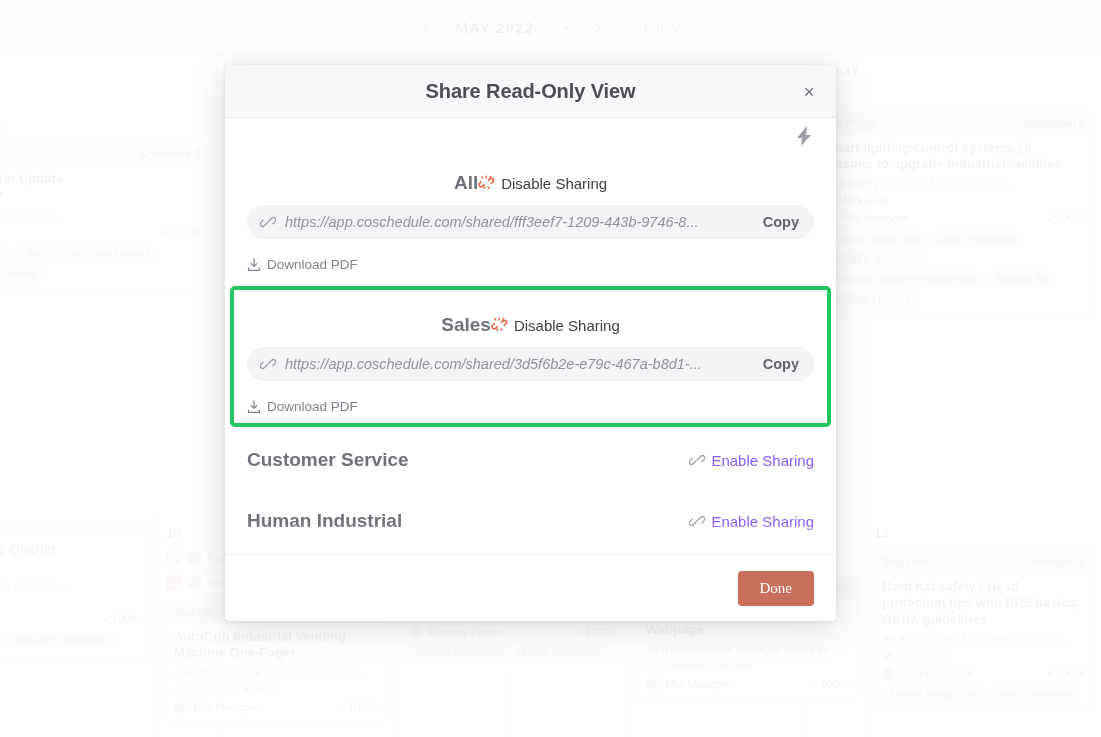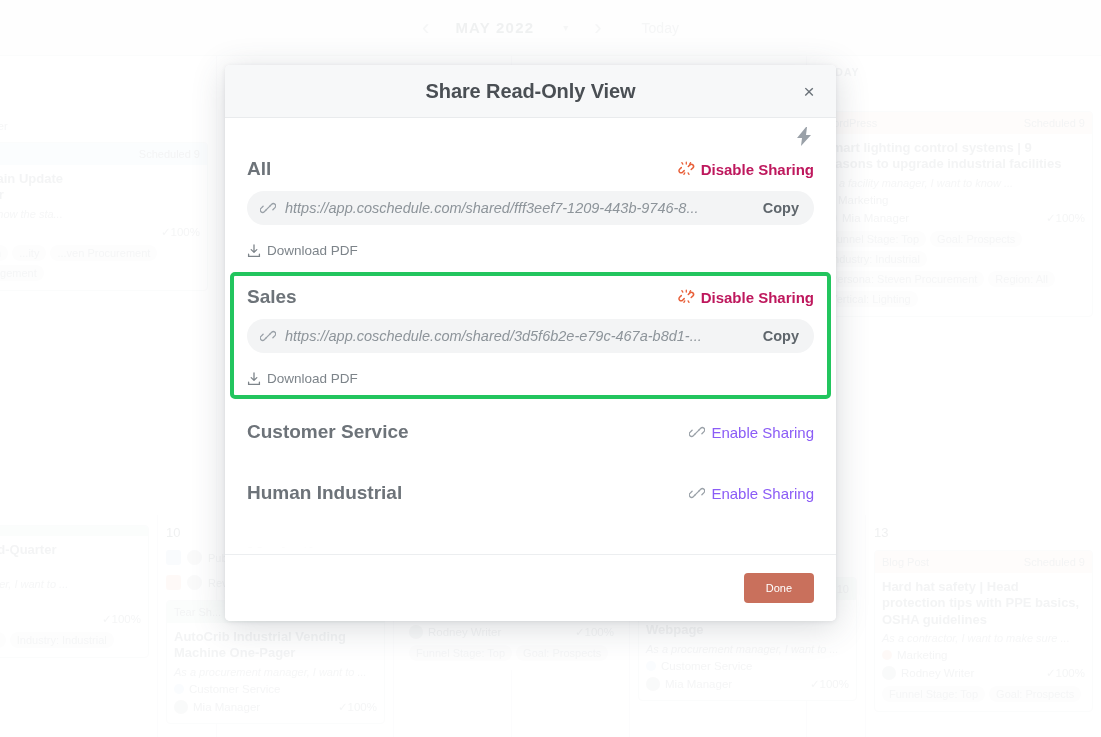--- a/index.html
+++ b/index.html
@@ -122,27 +122,27 @@
   .bolt-row { display: flex; justify-content: flex-end; padding-top: 9px; padding-right: 2px; }
   .bolt { color: #9aa1a8; }
 
   .share-item { padding: 12px 0 6px; }
   .share-item.highlight {
     border: 4px solid #22c55e;
     border-radius: 5px;
     padding: 10px 13px 9px;
     margin: 8px -17px 2px;
   }
-  .si-row { display: flex; align-items: center; justify-content: space-between; }
+  .si-row { display: flex; align-items: center; justify-content: center; margin-top: 14px; }
   .si-name { font-size: 19px; font-weight: 700; color: #6d7379; }
   .si-action {
     display: flex; align-items: center; gap: 6px;
     font-size: 15px; color: #8b5cf6; cursor: pointer; white-space: nowrap;
   }
-  .si-action.disable { color: #be185d; font-weight: bold; }
+  .si-action.disable { color: #404040; }
 
   .url-bar {
     margin-top: 11px;
     background: #f3f4f5;
     border-radius: 17px;
     height: 34px;
     display: flex; align-items: center;
     padding: 0 15px 0 13px;
     gap: 9px;
   }
@@ -172,25 +172,25 @@
   .m-foot {
     flex: none; height: 67px;
     border-top: 1px solid #eceef0;
     display: flex; align-items: center; justify-content: flex-end;
     padding-right: 22px;
     background: #fff;
   }
   .done-btn {
     background: #c9705c;
     color: #ffffff;
-    font-size: 11px;
+    font-size: 15px;
     border: none; border-radius: 4px;
     padding: 9px 22px;
     cursor: pointer;
-    font-family: Liberation Sans, sans-serif;
+    font-family: Liberation Serif, serif;
   }
   svg { display: block; }
 </style>
 </head>
 <body>
 
 <div id="backdrop">
 
   <div class="cal-topbar">
     <span class="cal-arrow">‹</span>

